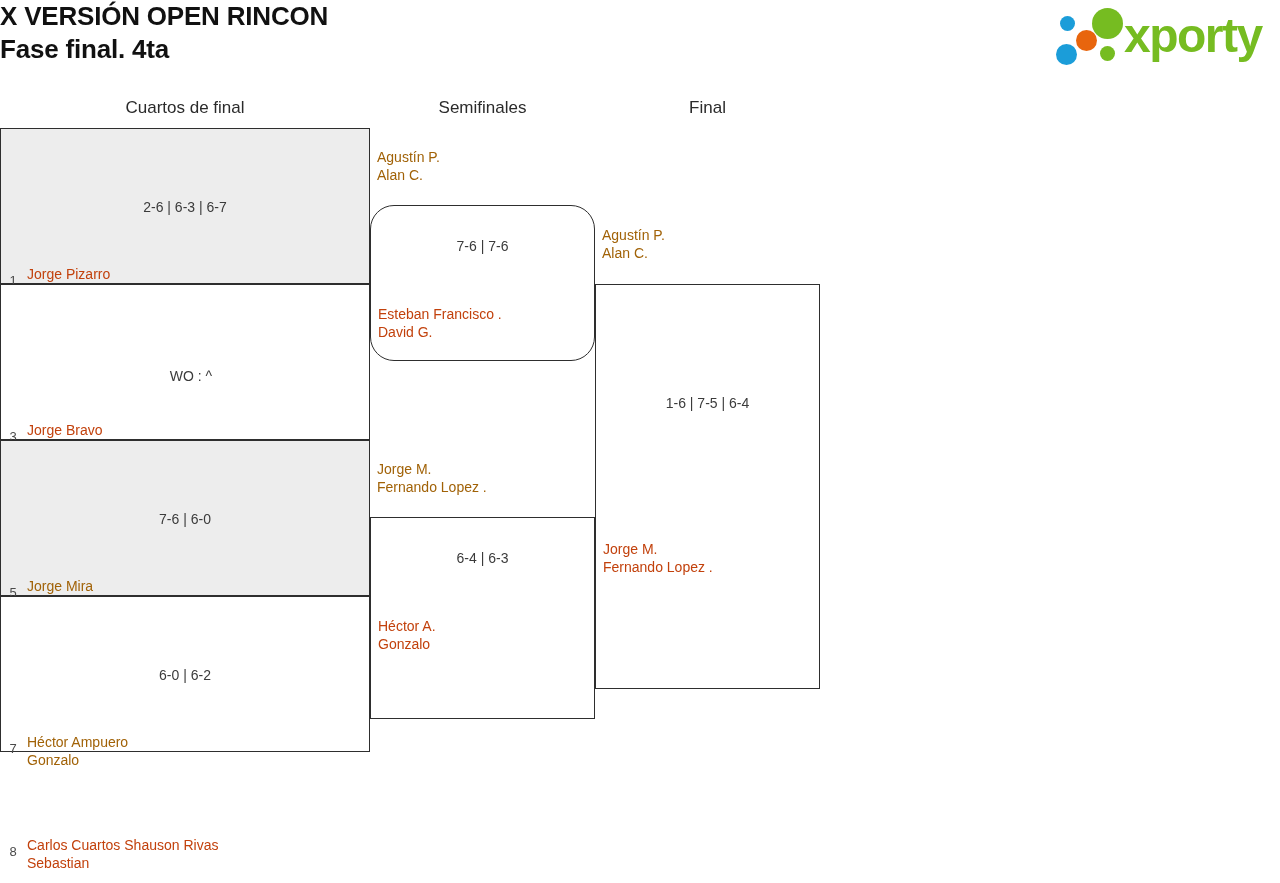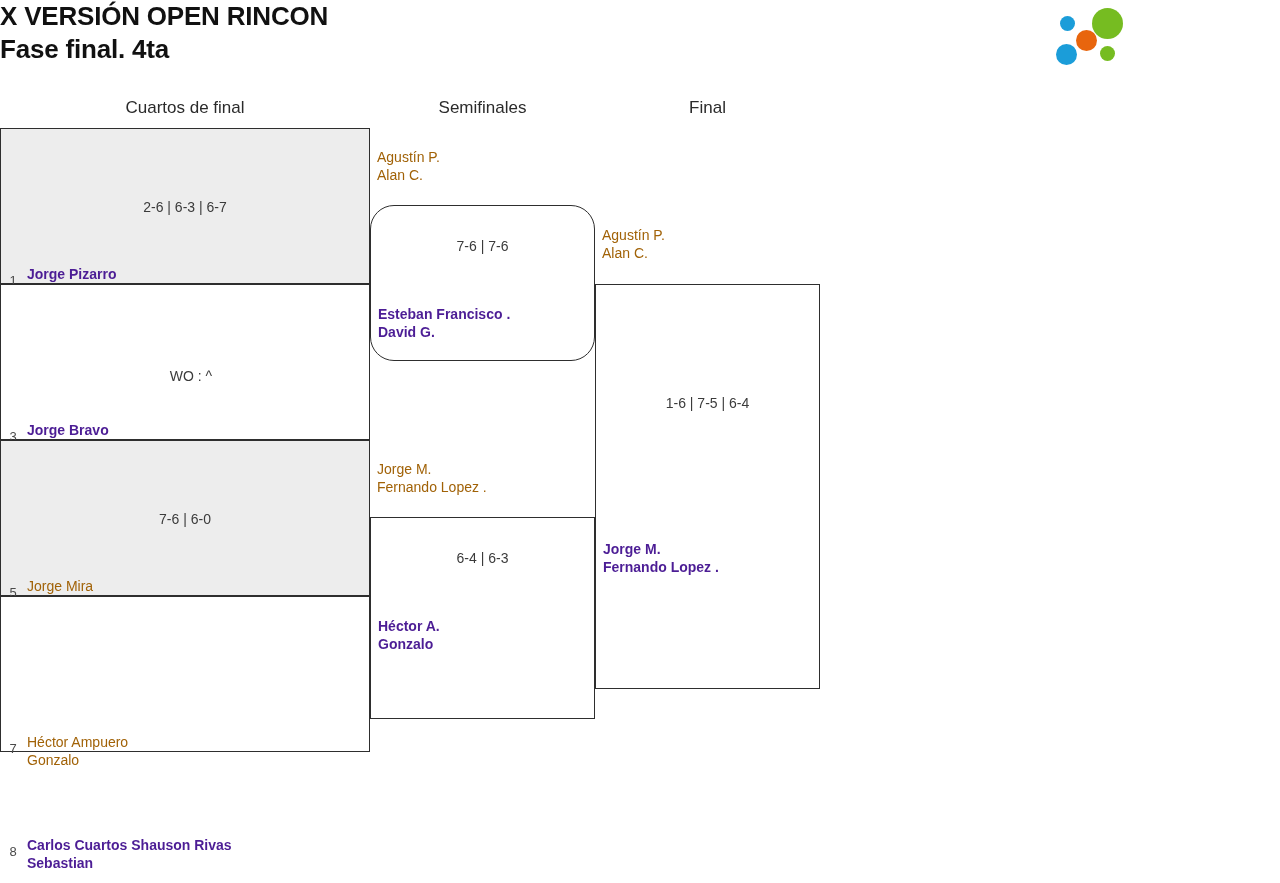--- a/index.html
+++ b/index.html
@@ -37,21 +37,21 @@
   .match { position: absolute; border: 1px solid #2e2e2e; }
   .match.shaded { background: #ededed; }
   .match.plain  { background: #ffffff; }
 
   .seed {
     position: absolute; left: 4px; width: 16px; text-align: center;
     font-size: 13px; color: #4a4a4a; line-height: 16px;
   }
   .team {
     position: absolute; font-size: 14px; line-height: 18px;
-    color: #4c1d95; font-weight: 700; white-space: nowrap;
+    color: #c2410c; font-weight: 400; white-space: nowrap;
   }
   .team.win { color: #a16207; font-weight: 400; }
   .team .l2 { display: block; }
   .score {
     position: absolute; width: 100%; text-align: center;
     font-size: 14px; color: #3b3b3b; line-height: 18px;
   }
 </style>
 </head>
 <body>
@@ -64,20 +64,21 @@
   </div>
 
   <div class="logo">
     <div class="logo-dots">
       <span class="dot" style="left:10px;  top:10px; width:15px; height:15px; background:#1b9dd9;"></span>
       <span class="dot" style="left:6px;   top:38px; width:21px; height:21px; background:#1b9dd9;"></span>
       <span class="dot" style="left:26px;  top:24px; width:21px; height:21px; background:#e8650d;"></span>
       <span class="dot" style="left:42px;  top:2px;  width:31px; height:31px; background:#76bc21;"></span>
       <span class="dot" style="left:50px;  top:40px; width:15px; height:15px; background:#76bc21;"></span>
     </div>
+    <div class="logo-word">xporty</div>
   </div>
 
   <div class="round-head" style="left:370px; top:97px; width:225px;">Semifinales</div>
   <div class="round-head" style="left:0px;   top:97px; width:370px;">Cuartos de final</div>
   <div class="round-head" style="left:595px; top:97px; width:225px;">Final</div>
 
   <div class="match shaded" style="left:0px; top:128px; width:370px; height:156px;">
     <div class="seed" style="top:144px;">1</div>
     <div class="team" style="left:26px; top:136px;">
       <span class="l1">Jorge Pizarro</span>
@@ -118,20 +119,21 @@
       <span class="l2">Ulises Pino Leyton</span>
     </div>
   </div>
 
   <div class="match plain" style="left:0px; top:596px; width:370px; height:156px;">
     <div class="seed" style="top:144px;">7</div>
     <div class="team win" style="left:26px; top:136px;">
       <span class="l1">Héctor Ampuero</span>
       <span class="l2">Gonzalo</span>
     </div>
+    <div class="score" style="top:69px;">6-0 | 6-2</div>
     <div class="seed" style="top:247px;">8</div>
     <div class="team" style="left:26px; top:239px;">
       <span class="l1">Carlos Cuartos Shauson Rivas</span>
       <span class="l2">Sebastian</span>
     </div>
   </div>
 
   <div class="team win" style="position:absolute; left:377px; top:148px;">
     <span class="l1">Agustín P.</span>
     <span class="l2">Alan C.</span>

